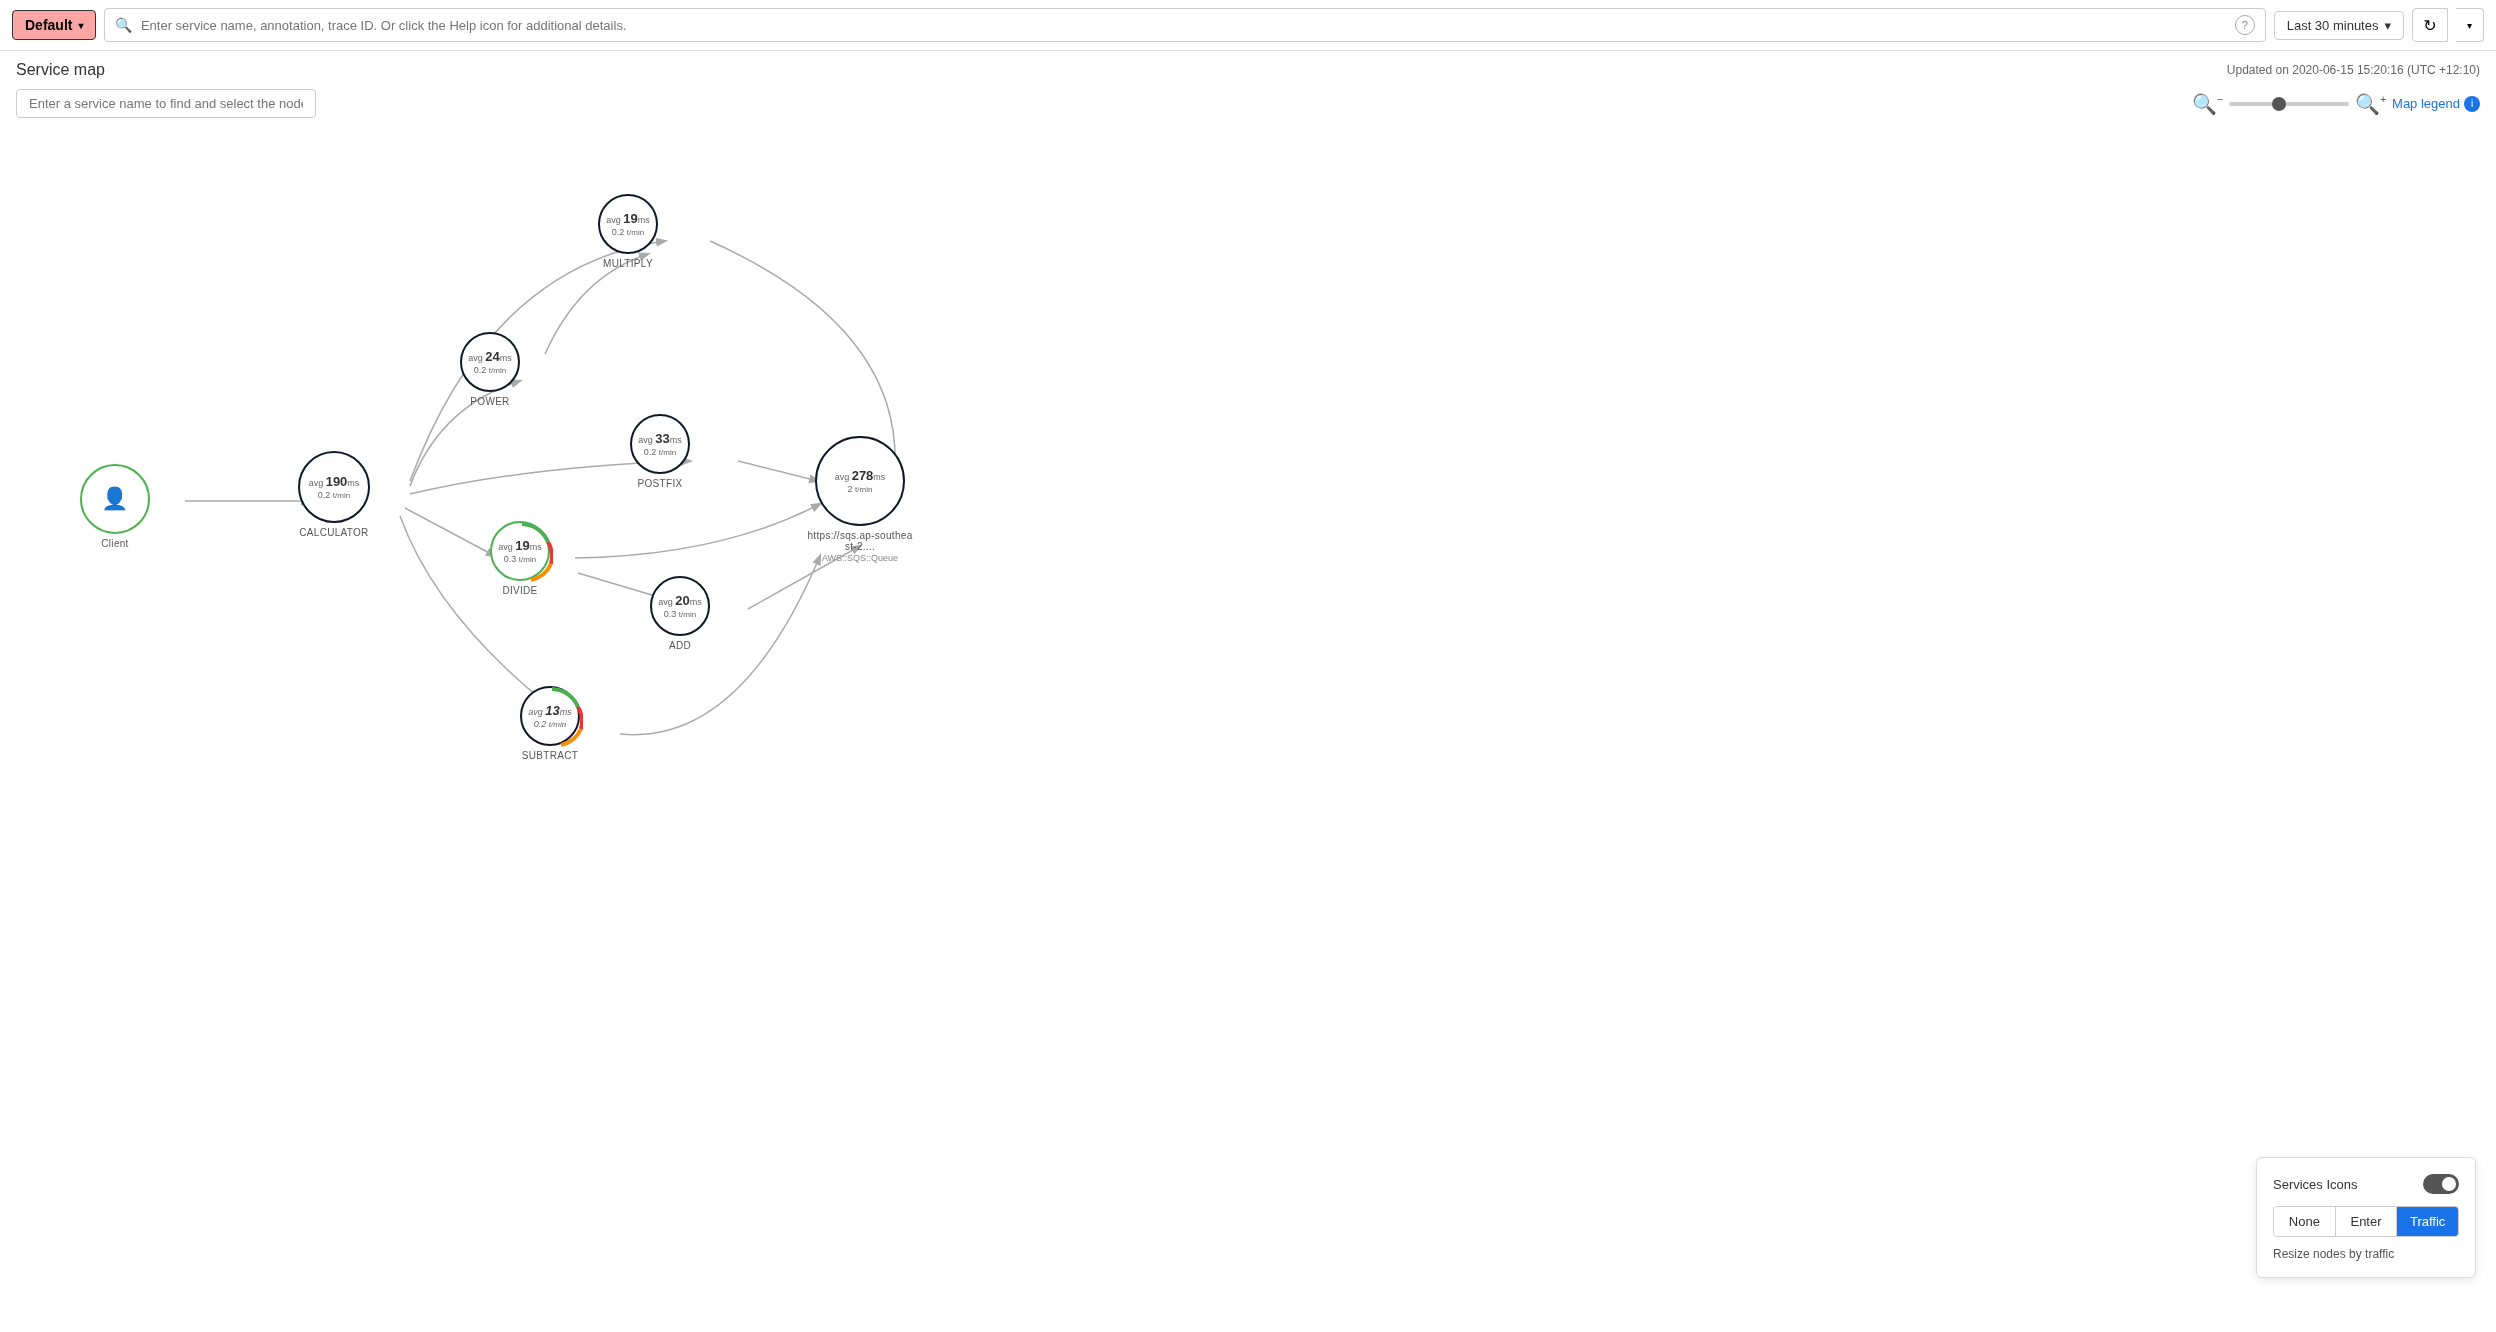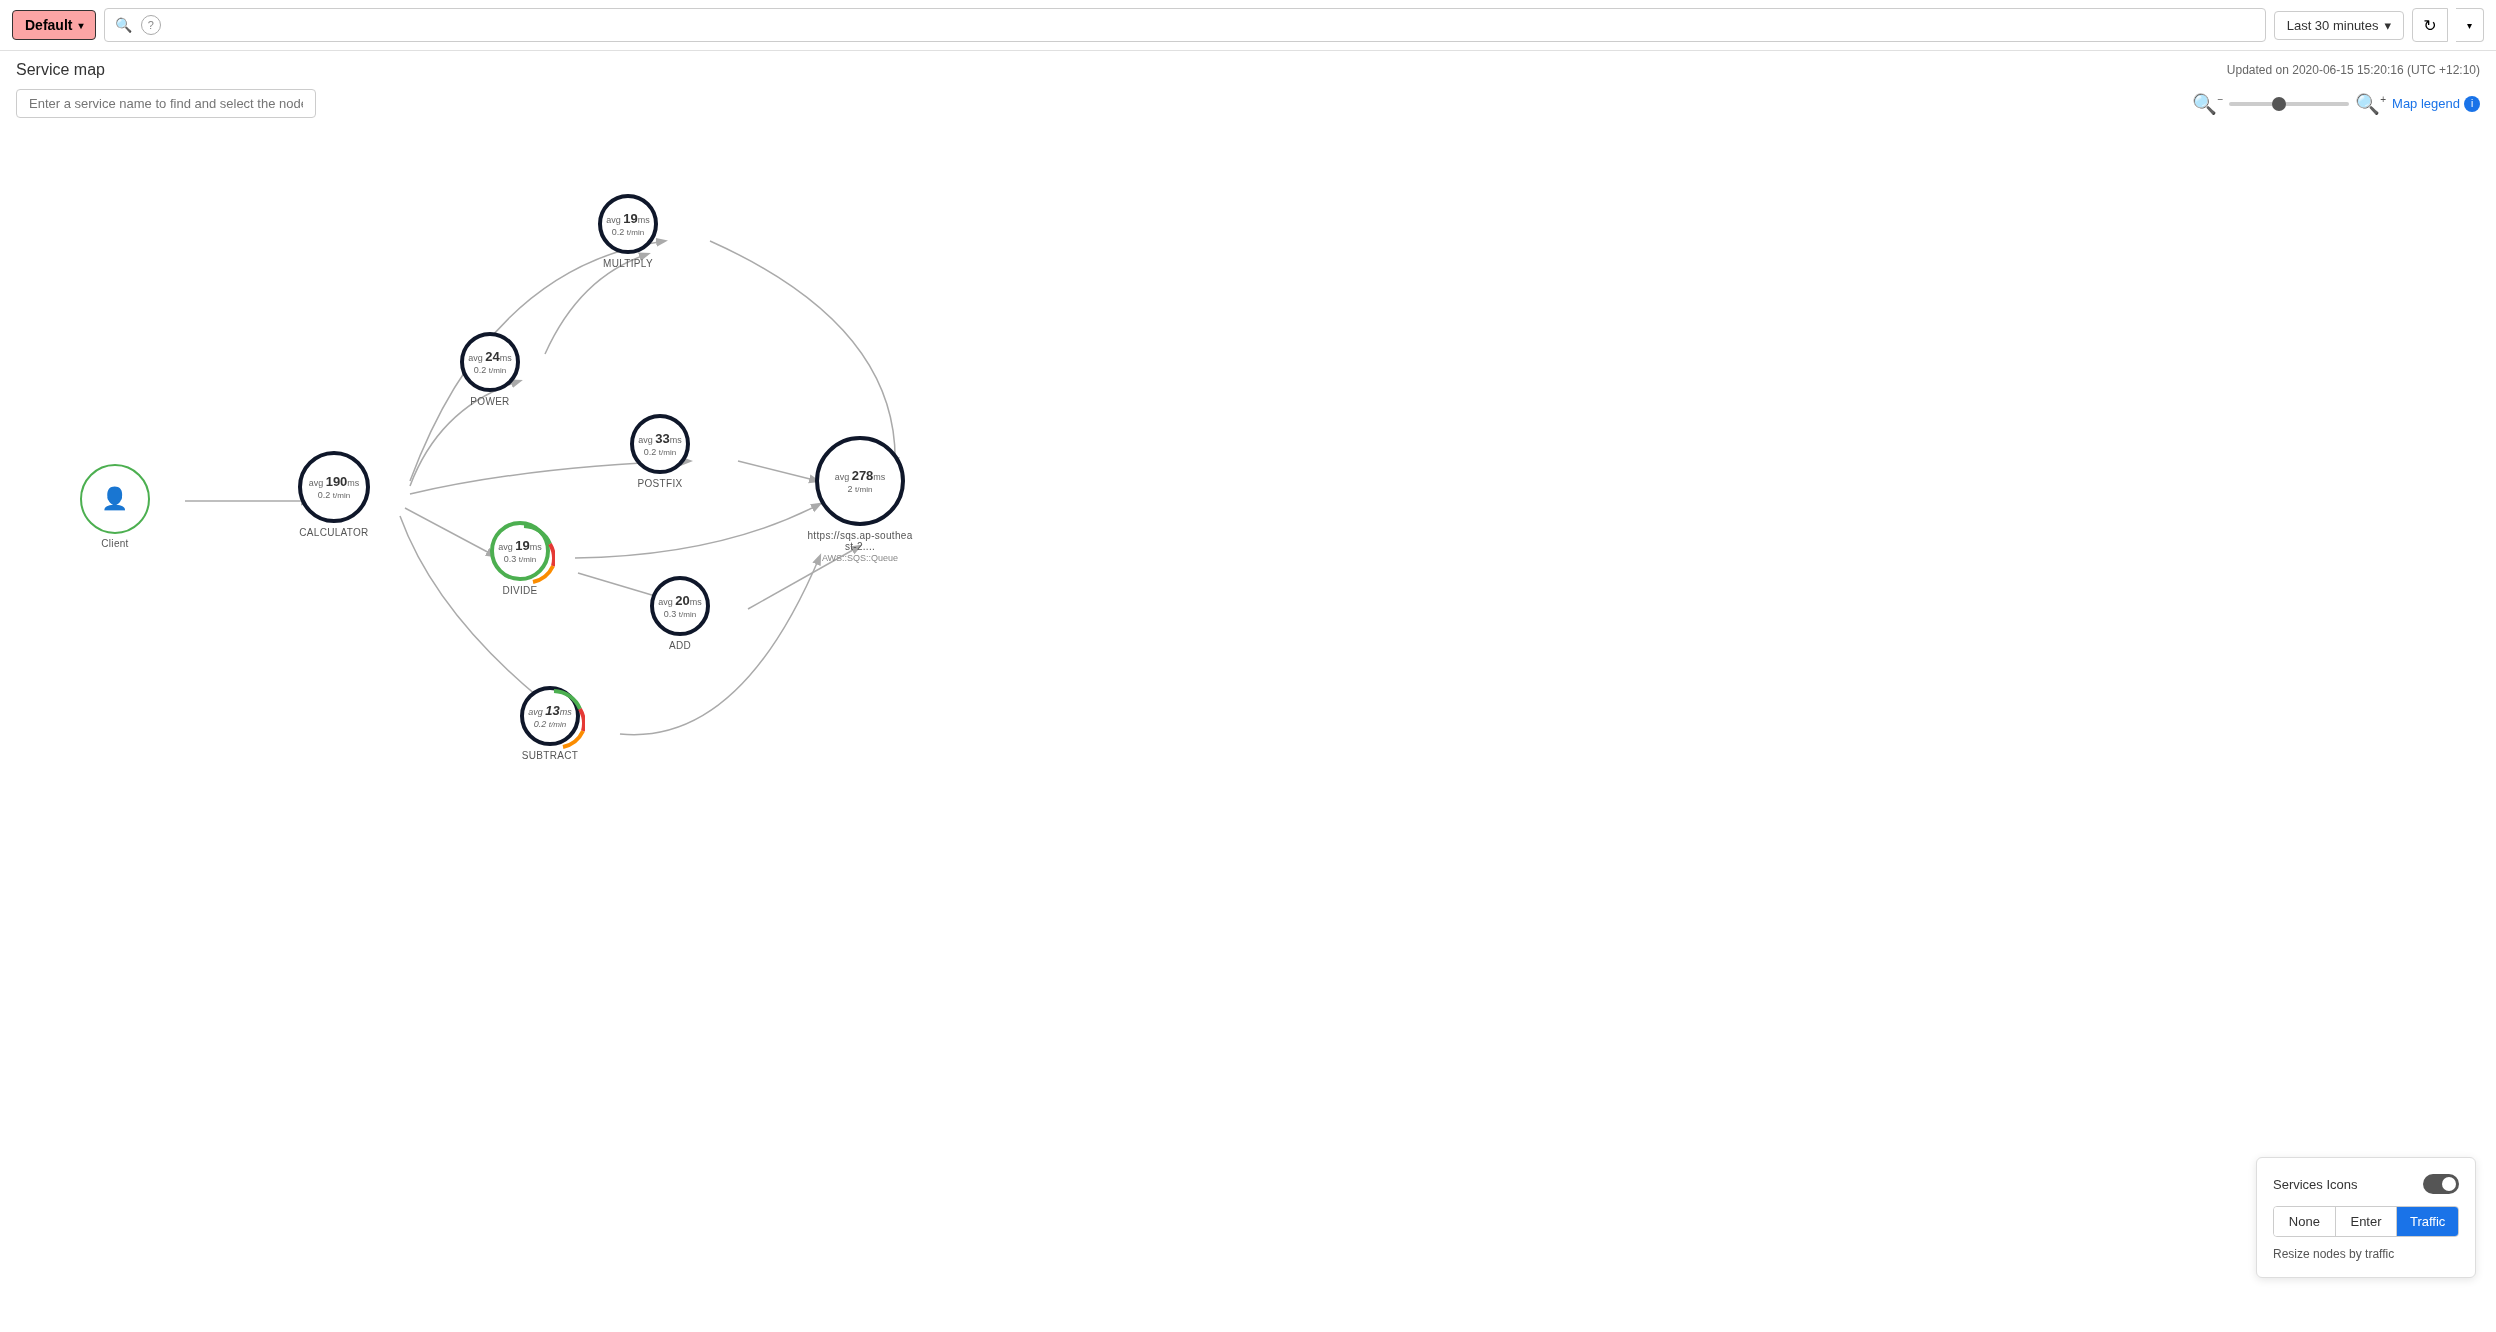--- a/index.html
+++ b/index.html
@@ -159,21 +159,21 @@
     
     .node {
       position: absolute;
       display: flex;
       flex-direction: column;
       align-items: center;
       cursor: pointer;
     }
     .node-circle {
       border-radius: 50%;
-      border: 4px solid #0f172a;
+      border: 2px solid #0f172a;
       background: #fff;
       display: flex;
       flex-direction: column;
       align-items: center;
       justify-content: center;
       position: relative;
     }
     .node-circle.large { width: 90px; height: 90px; }
     .node-circle.medium { width: 72px; height: 72px; }
     .node-circle.small { width: 60px; height: 60px; }
@@ -261,20 +261,21 @@
 </head>
 <body>
 
 <div class="header">
   <button class="btn-default">
     <span>Default</span>
     <span class="chevron">▾</span>
   </button>
   <div class="search-bar">
     <span class="search-icon">🔍</span>
+    <input type="text" placeholder="Enter service name, annotation, trace ID. Or click the Help icon for additional details." style="">
     <div class="help-icon">?</div>
   </div>
   <div class="time-selector">
     <span>Last 30 minutes</span>
     <span>▾</span>
   </div>
   <button class="refresh-btn">
     <span>↻</span>
   </button>
   <button class="dropdown-btn">

